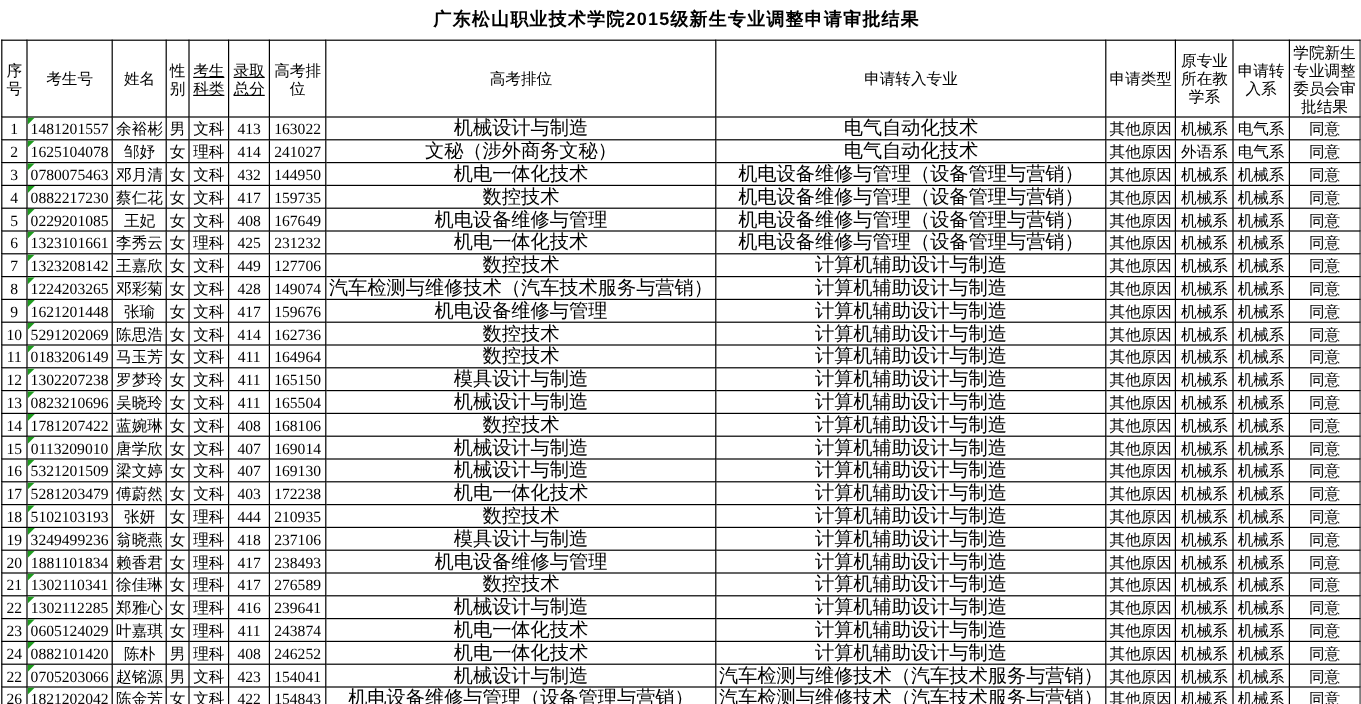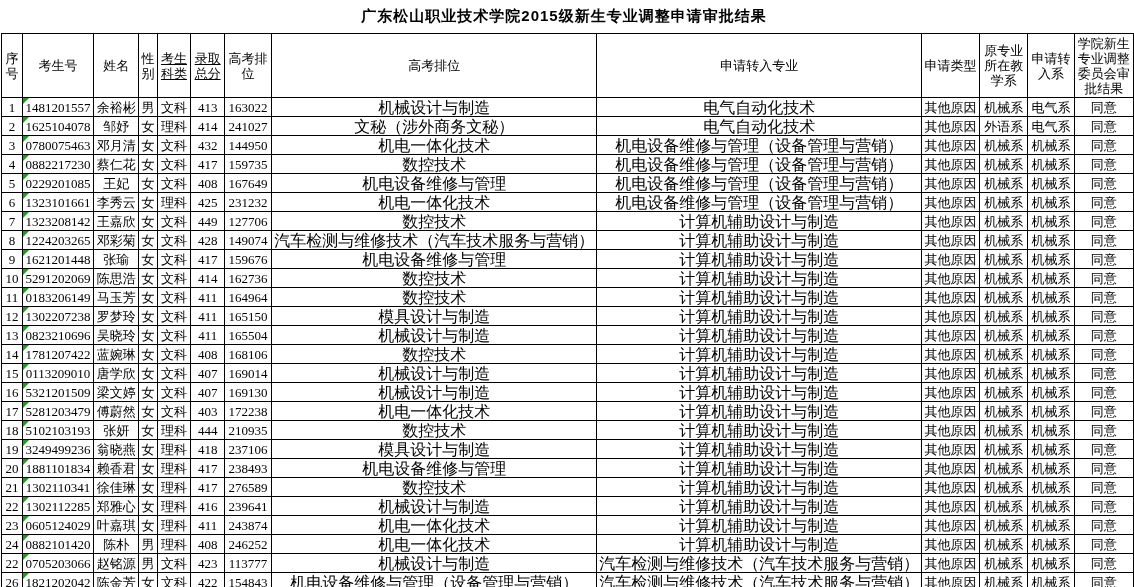--- a/index.html
+++ b/index.html
@@ -444,21 +444,21 @@
           <td class="c11"><span>机械系</span></td>
           <td class="c12"><span>同意</span></td>
         </tr>
         <tr>
           <td class="c0"><span>22</span></td>
           <td class="c1"><span class="flag"></span><span>0705203066</span></td>
           <td class="c2"><span>赵铭源</span></td>
           <td class="c3"><span>男</span></td>
           <td class="c4"><span>文科</span></td>
           <td class="c5"><span>423</span></td>
-          <td class="c6"><span>113777</span></td>
+          <td class="c6"><span>154041</span></td>
           <td class="c7"><span>机械设计与制造</span></td>
           <td class="c8"><span>汽车检测与维修技术（汽车技术服务与营销）</span></td>
           <td class="c9"><span>其他原因</span></td>
           <td class="c10"><span>机械系</span></td>
           <td class="c11"><span>机械系</span></td>
           <td class="c12"><span>同意</span></td>
         </tr>
         <tr>
           <td class="c0"><span>26</span></td>
           <td class="c1"><span class="flag"></span><span>1821202042</span></td>

